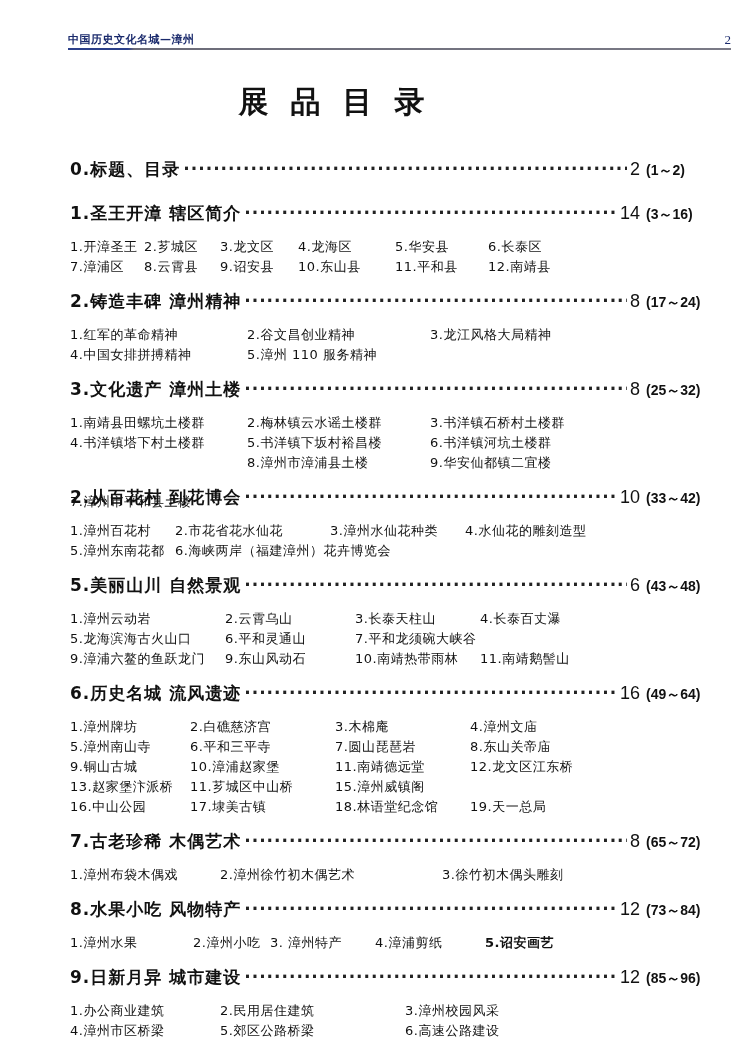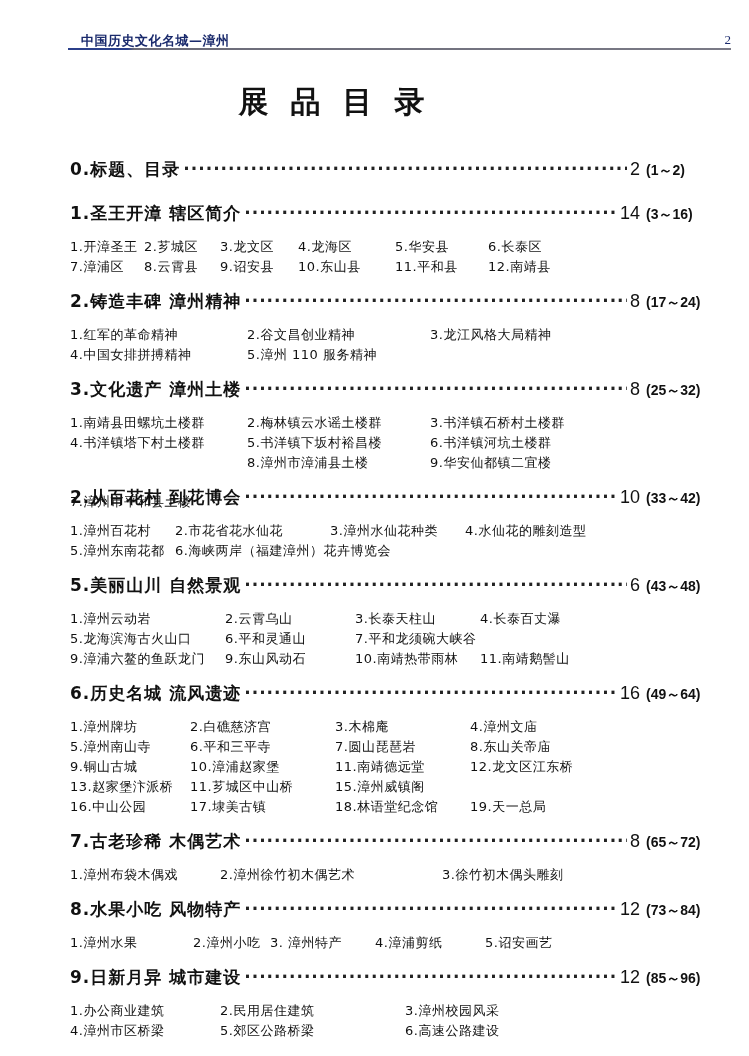--- a/index.html
+++ b/index.html
@@ -1,18 +1,18 @@
 <!DOCTYPE html>
 <html><head>
   <meta charset="utf-8">
   <style>
     html, body { margin: 0; padding: 0; background: #ffffff; }
     body { width: 749px; height: 1056px; position: relative; overflow: hidden; font-family: "DejaVu Sans", sans-serif; color: #111; }
     .header { position: absolute; left: 68px; top: 32px; width: 663px; height: 18px; }
-    .header-title { position: absolute; left: 13px; top: 0; font-family: "DejaVu Serif", serif; font-weight: bold; font-size: 13px; color: #1a2a6c; letter-spacing: 0.5px; }
+    .header-title { position: absolute; left: 0; top: 0; font-family: "DejaVu Serif", serif; font-weight: bold; font-size: 11px; color: #1a2a6c; letter-spacing: 0.5px; }
     .page-number { position: absolute; right: 0; top: 0; font-family: "Liberation Serif", serif; font-size: 13px; color: #1a2a6c; }
     .header-rule { position: absolute; left: 68px; top: 48px; width: 663px; height: 2px; background: linear-gradient(to right, #2b3f8a 0%, #2b3f8a 9%, #6b6b78 10%, #7a7a86 100%); }
     .doc-title { position: absolute; left: 0; width: 663px; top: 82px; text-align: center; font-family: "DejaVu Serif", serif; font-weight: bold; font-size: 30px; letter-spacing: 22px; padding-left: 22px; box-sizing: border-box; }
     .toc { position: absolute; left: 70px; top: 158px; width: 640px; }
     .section { margin-bottom: 0; }
     .sec-row { display: flex; align-items: baseline; height: 36px; font-size: 17px; font-weight: bold; white-space: nowrap; }
     .sec-label { flex: 0 0 auto; letter-spacing: 1px; }
     .sec-leader { flex: 1 1 auto; overflow: hidden; font-weight: bold; letter-spacing: 1px; color: #222; margin: 0 3px; }
     .sec-leader::before { content: "······································································································"; }
     .sec-count { flex: 0 0 auto; font-family: "Liberation Sans", sans-serif; font-size: 18px; font-weight: normal; margin-right: 6px; }
@@ -218,21 +218,21 @@
         <span class="sec-leader"></span>
         <span class="sec-count">12</span>
         <span class="sec-range">(73～84)</span>
       </div>
       <div class="items">
         <div class="item-row">
           <span class="item" style="left: 0px;">1.漳州水果</span>
           <span class="item" style="left: 95px; margin-left: 28px;">2.漳州小吃</span>
           <span class="item" style="left: 200px;">3. 漳州特产</span>
           <span class="item" style="left: 305px;">4.漳浦剪纸</span>
-          <span class="item" style="left: 415px;">5.诏安画艺</span>
+          <span class="item" style="left: 415px; font-weight: bold;">5.诏安画艺</span>
         </div>
       </div>
     </div>
     <div class="section">
       <div class="sec-row">
         <span class="sec-label">9.日新月异 城市建设</span>
         <span class="sec-leader"></span>
         <span class="sec-count">12</span>
         <span class="sec-range">(85～96)</span>
       </div>

